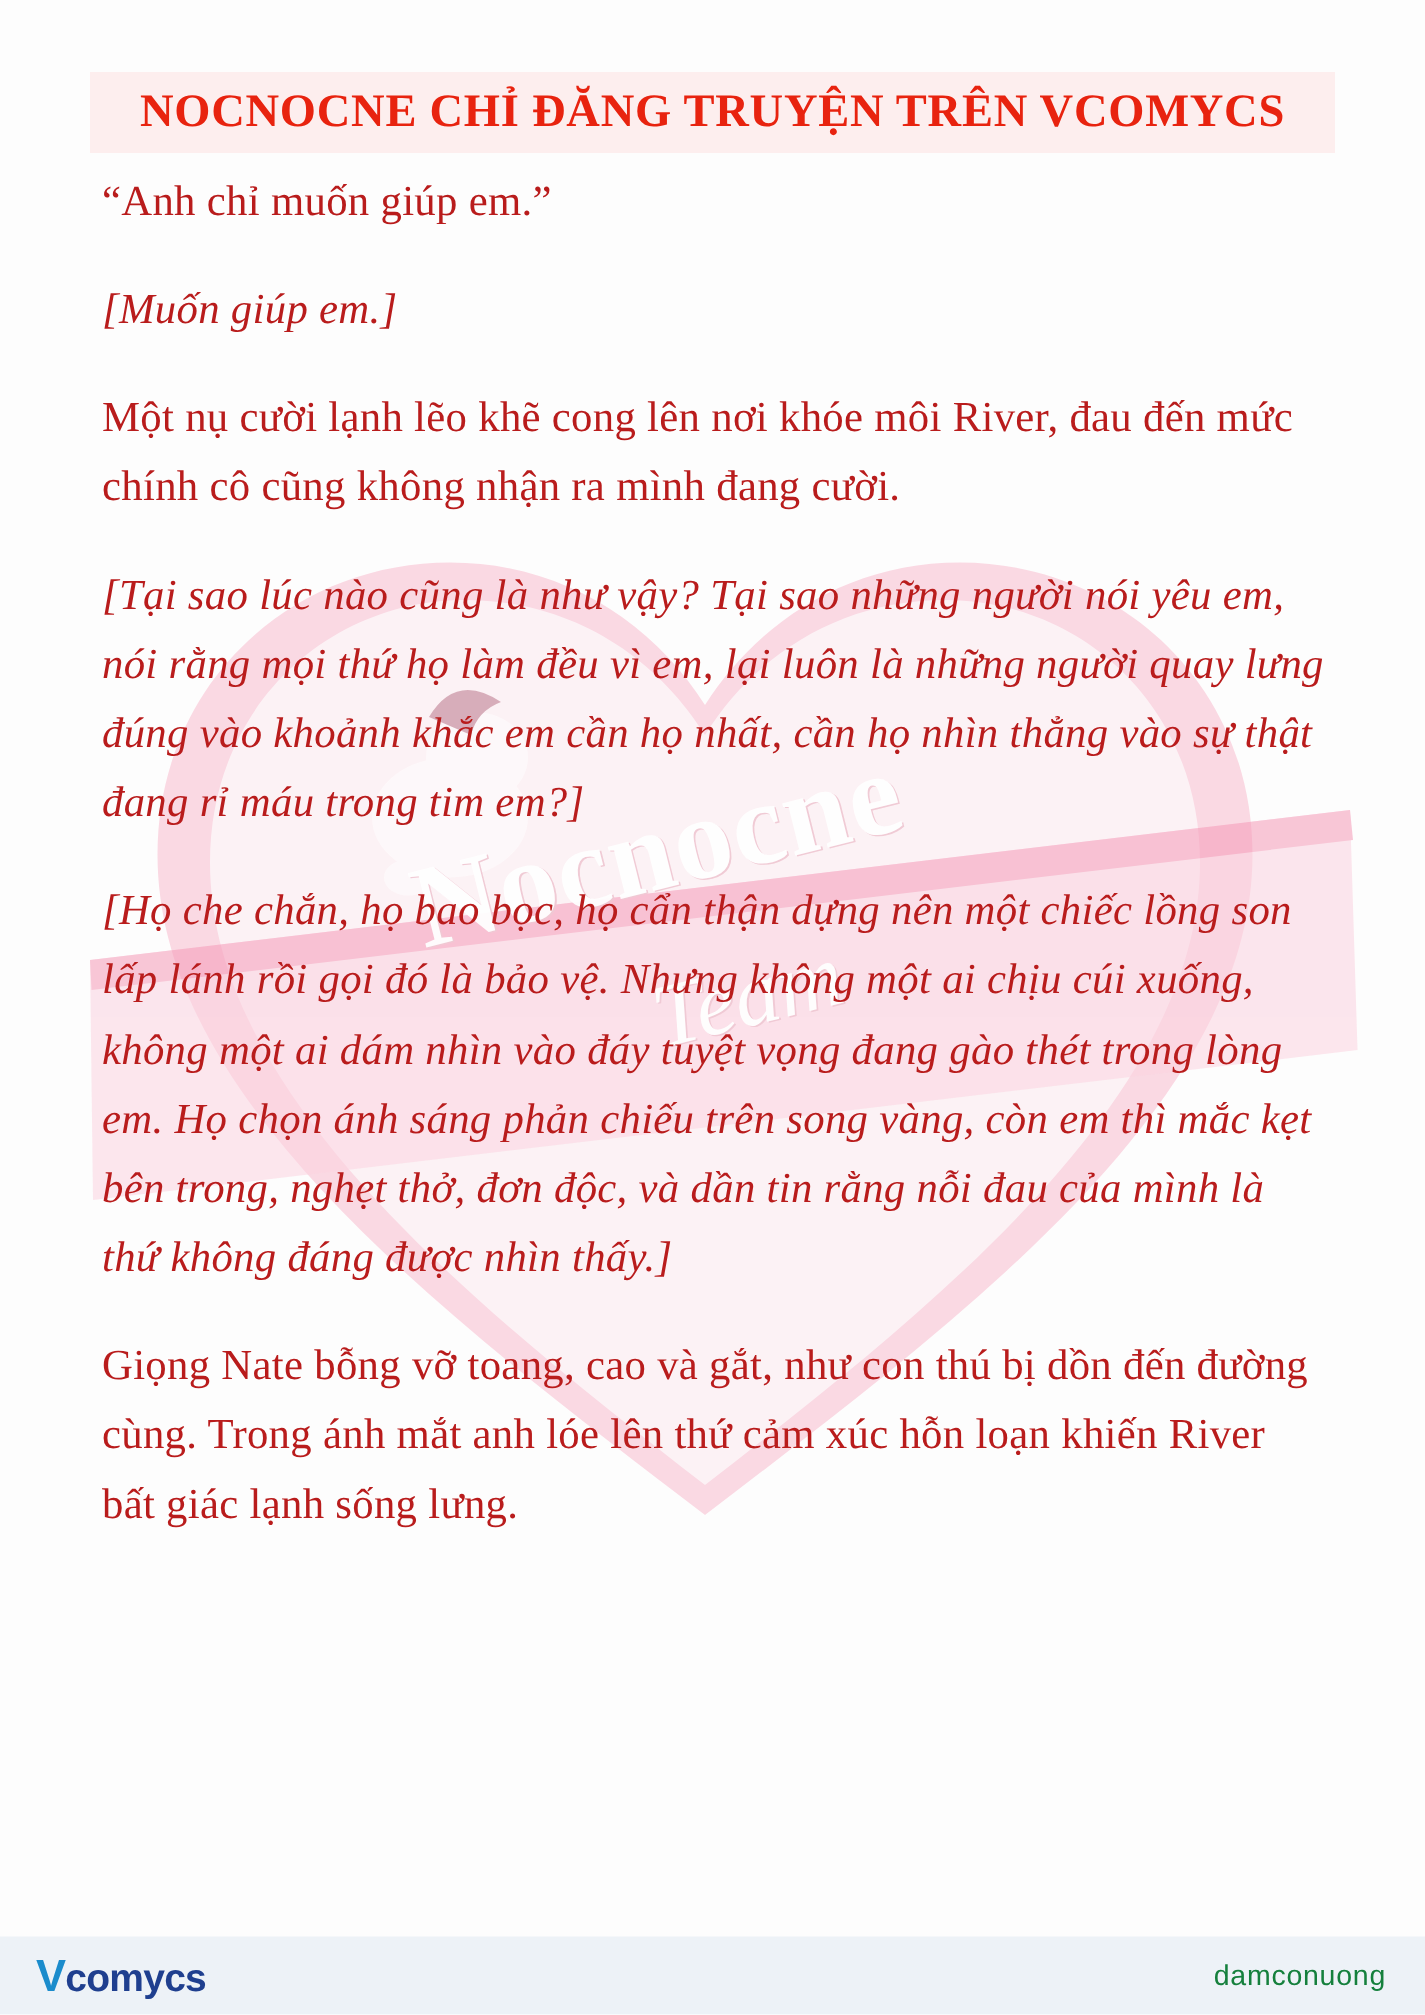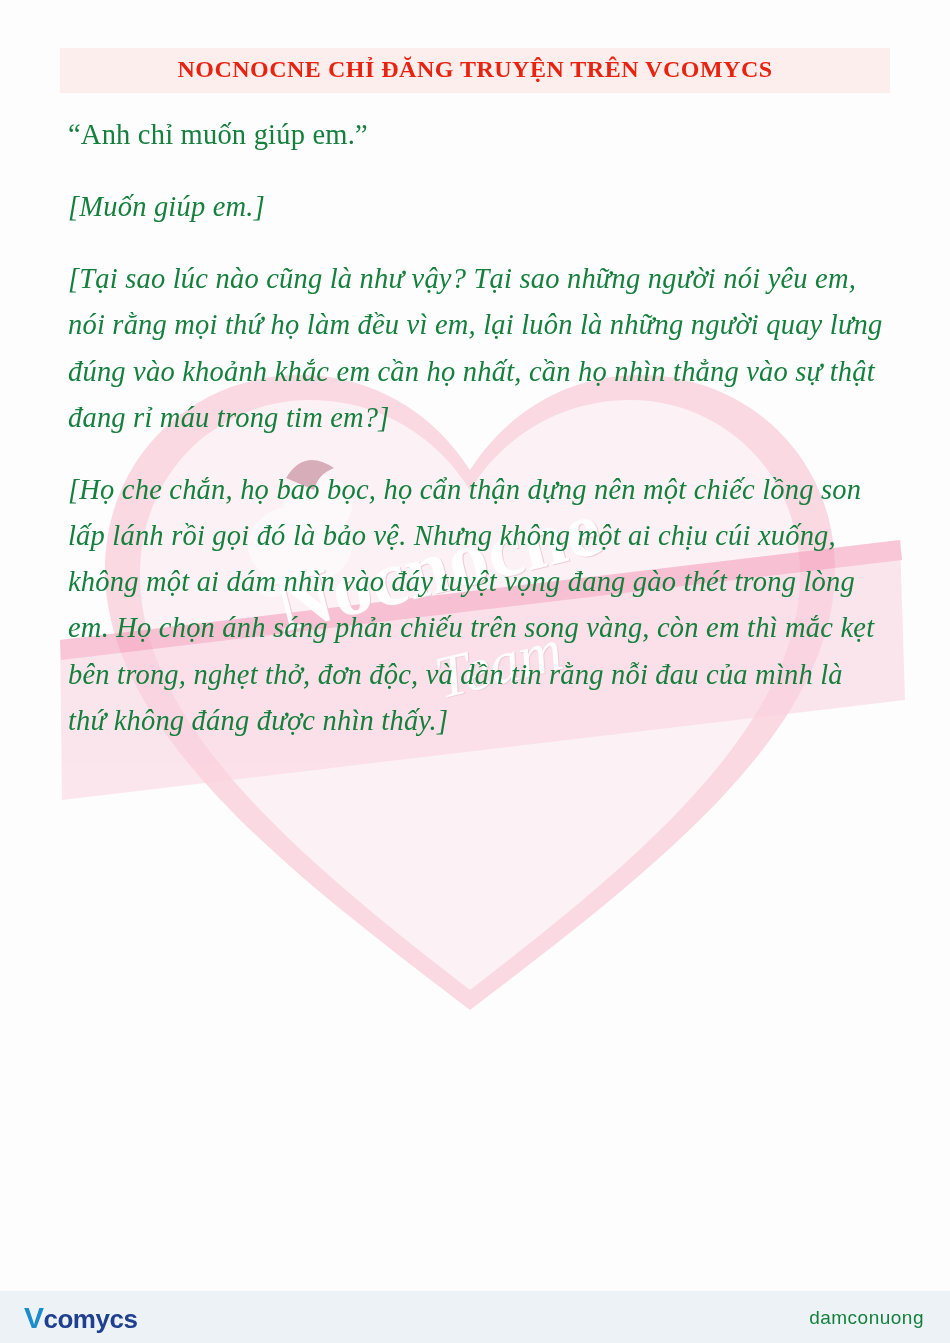--- a/index.html
+++ b/index.html
@@ -63,31 +63,31 @@
     left: 60px;
     top: 48px;
     width: 830px;
     background: #fdeeee;
     text-align: center;
     padding: 8px 0 10px 0;
   }
   .banner-title {
     color: #e8230f;
     font-weight: bold;
-    font-size: 24px;
+    font-size: 31px;
     letter-spacing: 0.5px;
     font-family: "Liberation Serif", serif;
   }
 
   .body-text {
     position: absolute;
     left: 68px;
     top: 112px;
     width: 818px;
-    color: #15803d;
+    color: #b91c1c;
   }
   p {
     margin: 0 0 26px 0;
     font-size: 28.5px;
     line-height: 1.62;
     letter-spacing: 0.2px;
   }
   p.italic {
     font-style: italic;
     font-weight: normal;
@@ -157,22 +157,24 @@
 
 <div class="page">
 
   <div class="banner">
     <div class="banner-title">NOCNOCNE CHỈ ĐĂNG TRUYỆN TRÊN VCOMYCS</div>
   </div>
 
   <div class="body-text">
     <p class="plain">“Anh chỉ muốn giúp em.”</p>
     <p class="italic">[Muốn giúp em.]</p>
+    <p class="plain">Một nụ cười lạnh lẽo khẽ cong lên nơi khóe môi River, đau đến mức chính cô cũng không nhận ra mình đang cười.</p>
     <p class="italic">[Tại sao lúc nào cũng là như vậy? Tại sao những người nói yêu em, nói rằng mọi thứ họ làm đều vì em, lại luôn là những người quay lưng đúng vào khoảnh khắc em cần họ nhất, cần họ nhìn thẳng vào sự thật đang rỉ máu trong tim em?]</p>
     <p class="italic">[Họ che chắn, họ bao bọc, họ cẩn thận dựng nên một chiếc lồng son lấp lánh rồi gọi đó là bảo vệ. Nhưng không một ai chịu cúi xuống, không một ai dám nhìn vào đáy tuyệt vọng đang gào thét trong lòng em. Họ chọn ánh sáng phản chiếu trên song vàng, còn em thì mắc kẹt bên trong, nghẹt thở, đơn độc, và dần tin rằng nỗi đau của mình là thứ không đáng được nhìn thấy.]</p>
+    <p class="plain">Giọng Nate bỗng vỡ toang, cao và gắt, như con thú bị dồn đến đường cùng. Trong ánh mắt anh lóe lên thứ cảm xúc hỗn loạn khiến River bất giác lạnh sống lưng.</p>
   </div>
 
 </div>
 
 <div class="footer">
   <div class="footer-logo">
     <span class="v">V</span><span>comycs</span>
   </div>
   <div class="footer-right">damconuong</div>
 </div>

